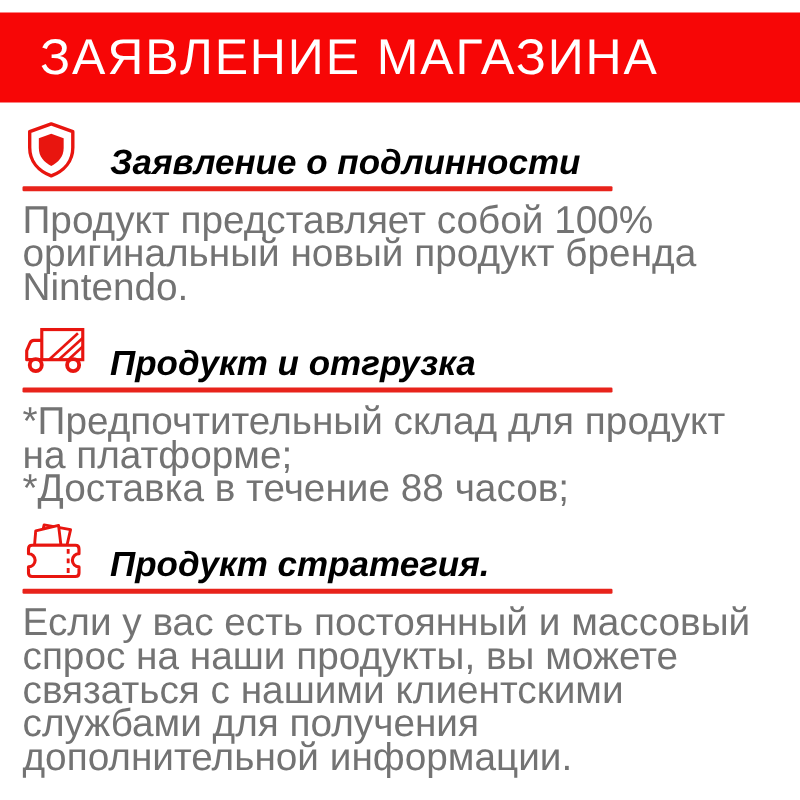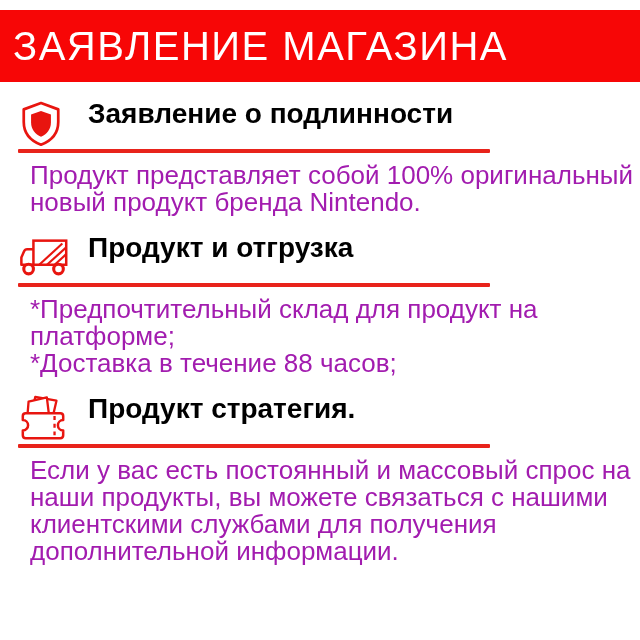--- a/index.html
+++ b/index.html
@@ -9,39 +9,40 @@
     font-family: "Liberation Sans", sans-serif;
     overflow: hidden;
     position: relative;
   }
   .banner {
     margin-top: 10px;
     height: 72px;
     background: #f70606;
     display: flex;
     align-items: center;
-    padding-left: 13px;
+    padding-left: 32px;
     box-sizing: border-box;
   }
   .banner h1 {
     margin: 0;
     color: #ffffff;
     font-size: 40px;
     font-weight: 400;
     letter-spacing: 1.5px;
     white-space: nowrap;
   }
   .content {
     padding: 0 18px;
   }
   .sec { margin-top: 16px; }
   .head-row {
     display: flex;
-    align-items: flex-start;
+    align-items: flex-end;
     height: 48px;
+    font-style: italic;
   }
   .icon-box {
     width: 56px;
     height: 52px;
     display: flex;
     align-items: center;
     justify-content: flex-start;
     flex: 0 0 56px;
   }
   .head-row h2 {
@@ -52,24 +53,24 @@
     white-space: nowrap;
   }
   .underline {
     width: 472px;
     height: 4px;
     background: #e8231b;
     margin-top: 3px;
     border-radius: 1px;
   }
   .body-text {
-    margin: 9px 0 0 12px;
-    font-size: 26px;
+    margin: 9px 0 0 0;
+    font-size: 31px;
     line-height: 27px;
-    color: #a21caf;
+    color: #737373;
     width: 604px;
   }
   .body-text p { margin: 0; }
   svg { display: block; }
 </style>
 </head>
 <body>
 
 <div>
 

